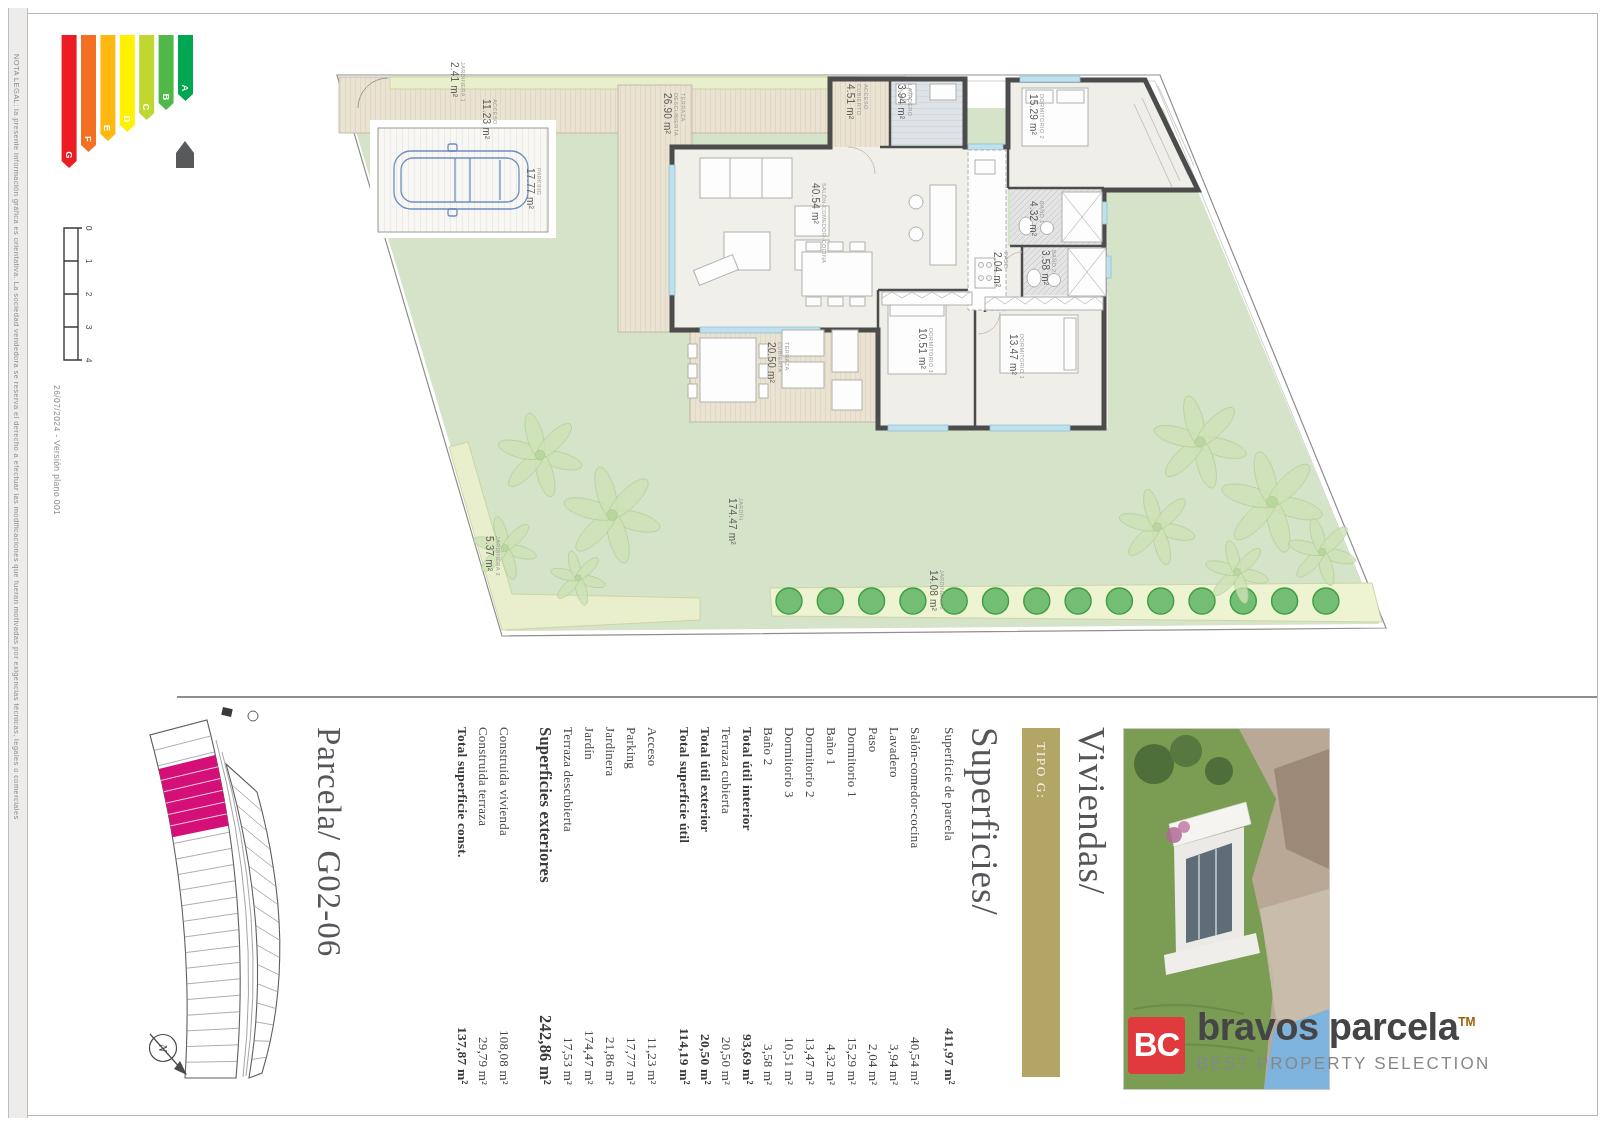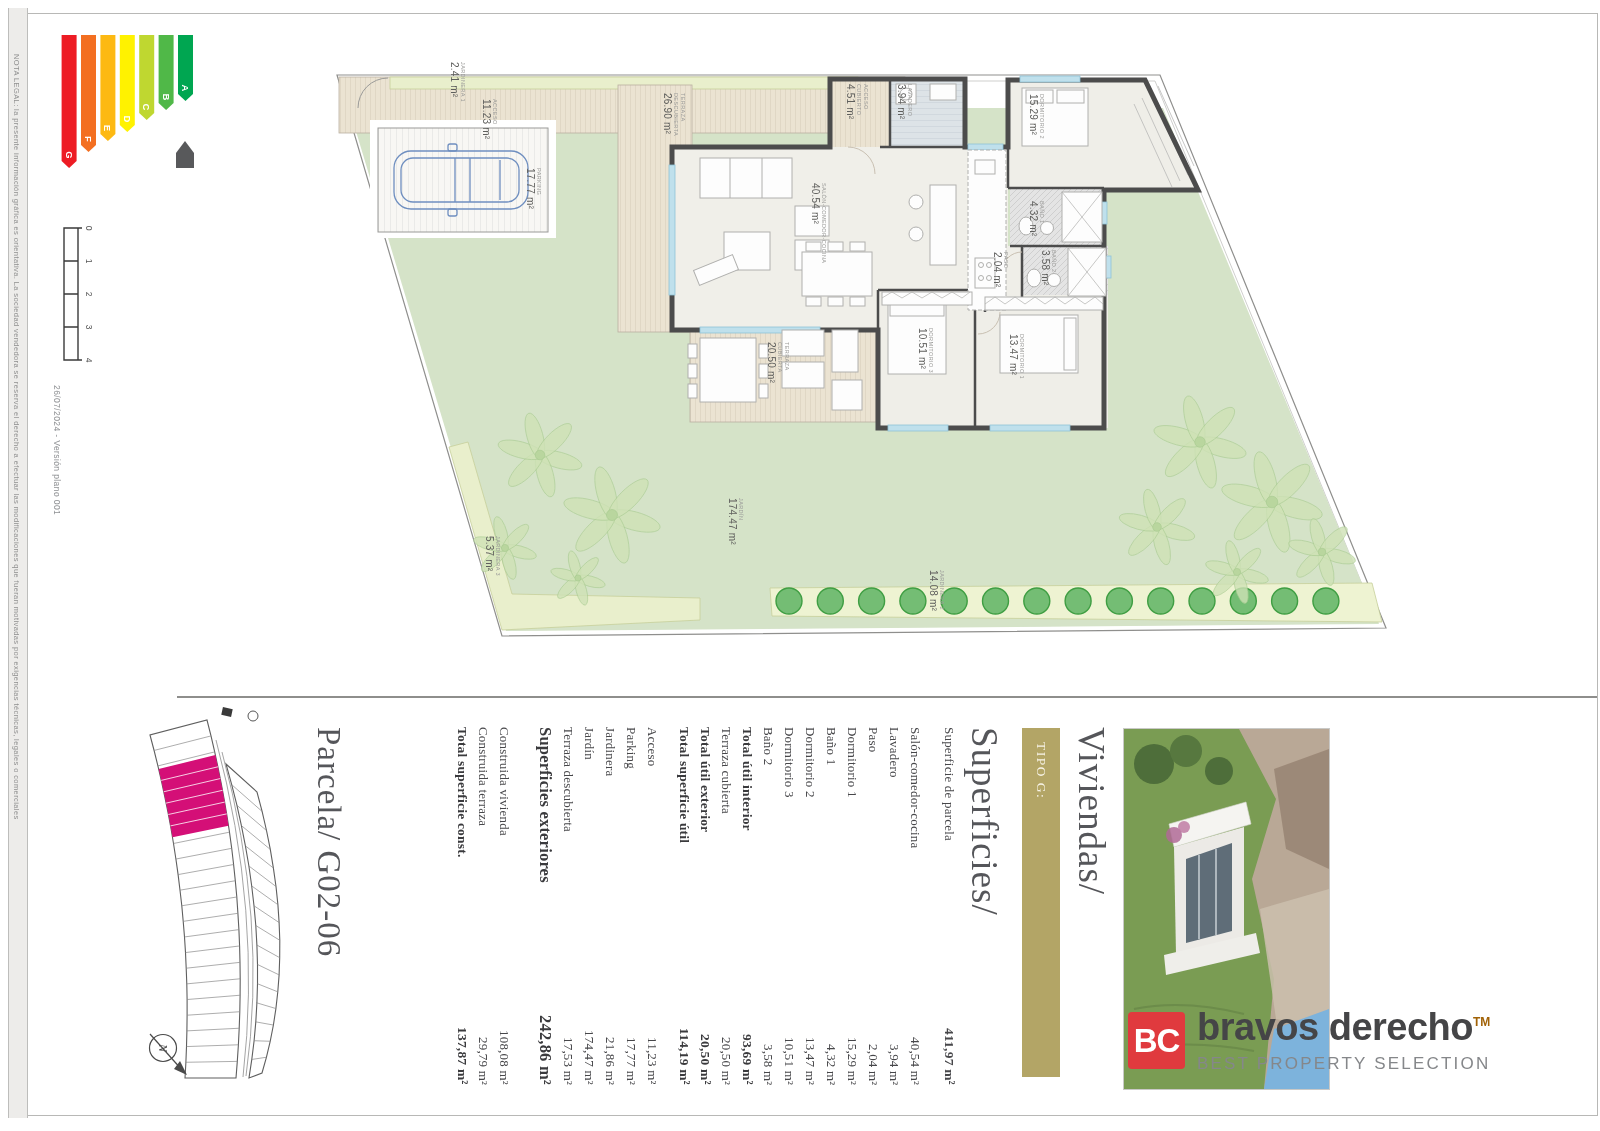--- a/index.html
+++ b/index.html
@@ -35,21 +35,21 @@
             flex-direction:row-reverse;justify-content:flex-start;gap:5px;}
   .scol{writing-mode:vertical-rl;height:100%;display:flex;justify-content:space-between;
         font-family:"Liberation Serif",serif;font-size:13px;color:#47474a;letter-spacing:.2px;white-space:nowrap;}
   .scol.b{font-weight:700;font-size:13.5px;color:#3a3a3d;}
   .scol.xl{font-weight:700;font-size:16.5px;color:#3a3a3d;}
   .scol.parc .val{font-weight:700;font-size:13.5px;}
   .scol.g1{margin-right:13px;} .scol.g2{margin-right:11px;} .scol.g3{margin-right:18px;}
 
   
   #photo-svg{position:absolute;left:1123px;top:728px;border:1px solid #c9c9c7;z-index:1;}
-  .logo{position:absolute;left:1128px;top:1008px;display:flex;align-items:center;z-index:5;}
+  .logo{position:absolute;left:1128px;top:1008px;display:flex;align-items:flex-end;z-index:5;}
   .logo-box{width:57px;height:57px;background:#e03a3e;border-radius:4px;display:flex;align-items:center;
             justify-content:center;color:#fff;font-weight:700;font-size:33px;letter-spacing:-1px;}
   .logo-textwrap{margin-left:12px;}
   .logo-name{font-size:38px;font-weight:700;color:#454547;line-height:1.05;letter-spacing:-.5px;}
   .logo-tm{font-size:12px;font-weight:700;vertical-align:super;color:#a16207;letter-spacing:0;}
   .logo-tagline{font-size:17px;color:#85878a;letter-spacing:2.2px;margin-top:6px;}
 
   svg{position:absolute;}
   #energy-svg{left:50px;top:28px;}
   #scale-svg{left:52px;top:218px;}
@@ -563,18 +563,18 @@
     <circle cx="50" cy="106" r="8" fill="#b06a96" opacity="0.85"></circle>
     <circle cx="60" cy="98" r="6" fill="#c07ba5" opacity="0.85"></circle>
     <path d="M10 280 Q60 270 120 285 M6 320 Q70 310 130 322" stroke="#5d7c41" stroke-width="2" opacity="0.5" fill="none"></path>
   </svg>
 
   <div class="logo">
     <div class="logo-box" id="logo-box" style="background: rgb(224, 58, 62);">
       <span>BC</span>
     </div>
     <div class="logo-textwrap">
-      <div class="logo-name"><span>bravos derecho</span><span class="logo-tm">TM</span></div>
+      <div class="logo-name"><span>bravos parcela</span><span class="logo-tm">TM</span></div>
       <div class="logo-tagline">BEST PROPERTY SELECTION</div>
     </div>
   </div>
 
 </div>
 
 </body></html>

